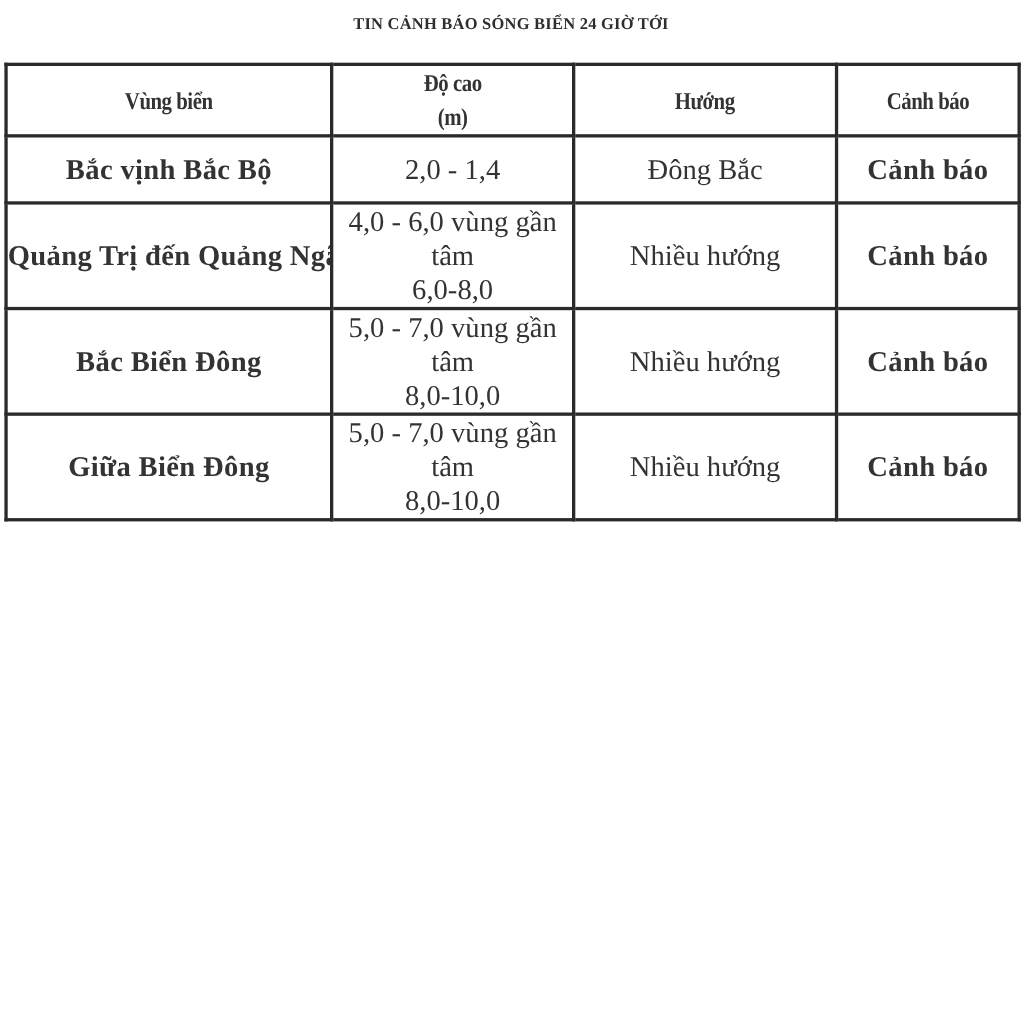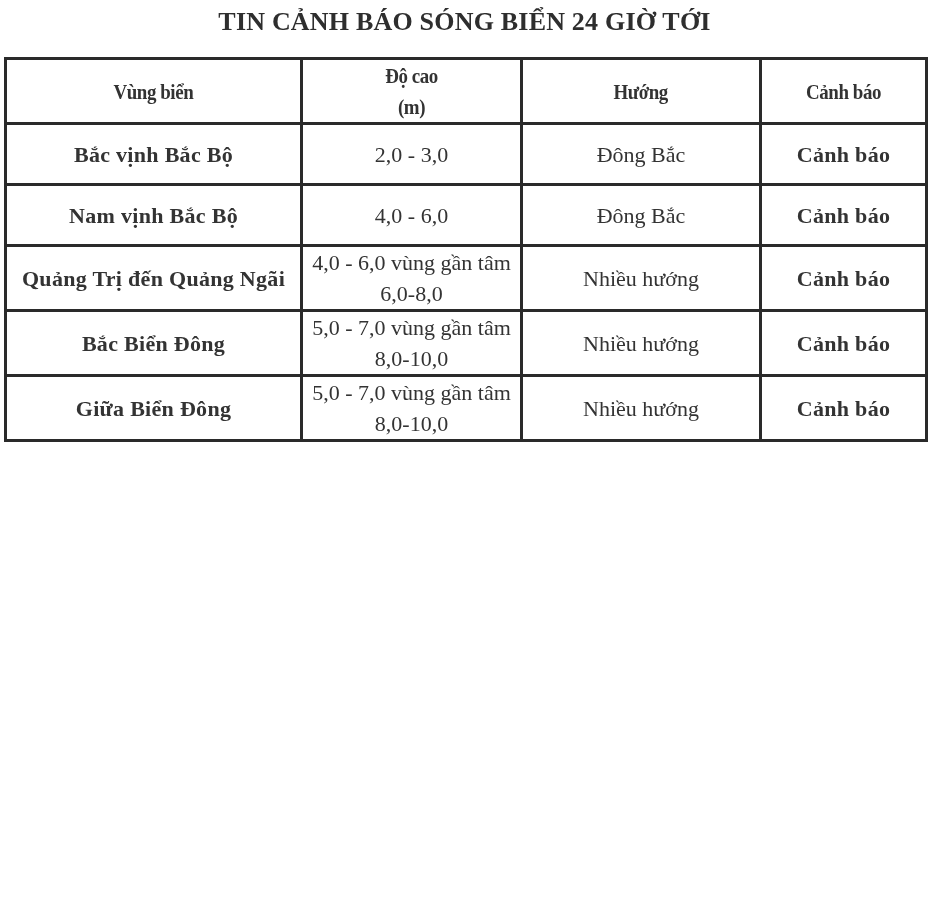--- a/index.html
+++ b/index.html
@@ -15,39 +15,39 @@
       font-family: "Liberation Serif", "DejaVu Serif", serif;
       color: #333333;
     }
     .title {
       position: absolute;
       left: 0;
       top: 7px;
       width: 929px;
       text-align: center;
       font-weight: bold;
-      font-size: 26px;
+      font-size: 15px;
       line-height: 30px;
       color: #2e2e2e;
       letter-spacing: 0.2px;
     }
     table.warn {
       position: absolute;
       left: 4px;
       top: 57px;
       width: 921px;
       border-collapse: collapse;
       table-layout: fixed;
     }
     table.warn td, table.warn th {
       border: 3px solid #2a2a2a;
       text-align: center;
       vertical-align: middle;
       padding: 0;
-      font-size: 22px;
+      font-size: 26px;
       line-height: 31px;
       color: #333333;
       overflow: hidden;
     }
     table.warn th {
       font-family: "Liberation Sans Narrow", "Liberation Serif", serif;
       font-weight: bold;
       font-size: 22px;
       height: 60px;
       letter-spacing: -0.5px;
@@ -97,29 +97,21 @@
         <span class="hdr-text line">(m)</span>
       </th>
       <th><span class="hdr-text">Hướng</span></th>
       <th><span class="hdr-text">Cảnh báo</span></th>
     </tr>
   </thead>
   <tbody id="tbody">
     <tr class="row-r">
       <td class="region">Bắc vịnh Bắc Bộ</td>
       <td class="height">
-          <span class="line">2,0 - 3,0</span>
-        </td>
-      <td>Đông Bắc</td>
-      <td class="warnflag">Cảnh báo</td>
-    </tr>
-    <tr class="row-r">
-      <td class="region">Nam vịnh Bắc Bộ</td>
-      <td class="height">
-          <span class="line">4,0 - 6,0</span>
+          <span class="line">2,0 - 1,4</span>
         </td>
       <td>Đông Bắc</td>
       <td class="warnflag">Cảnh báo</td>
     </tr>
     <tr class="row-r">
       <td class="region">Quảng Trị đến Quảng Ngãi</td>
       <td class="height">
           <span class="line">4,0 - 6,0 vùng gần tâm</span>
           <span class="line">6,0-8,0</span>
         </td>

